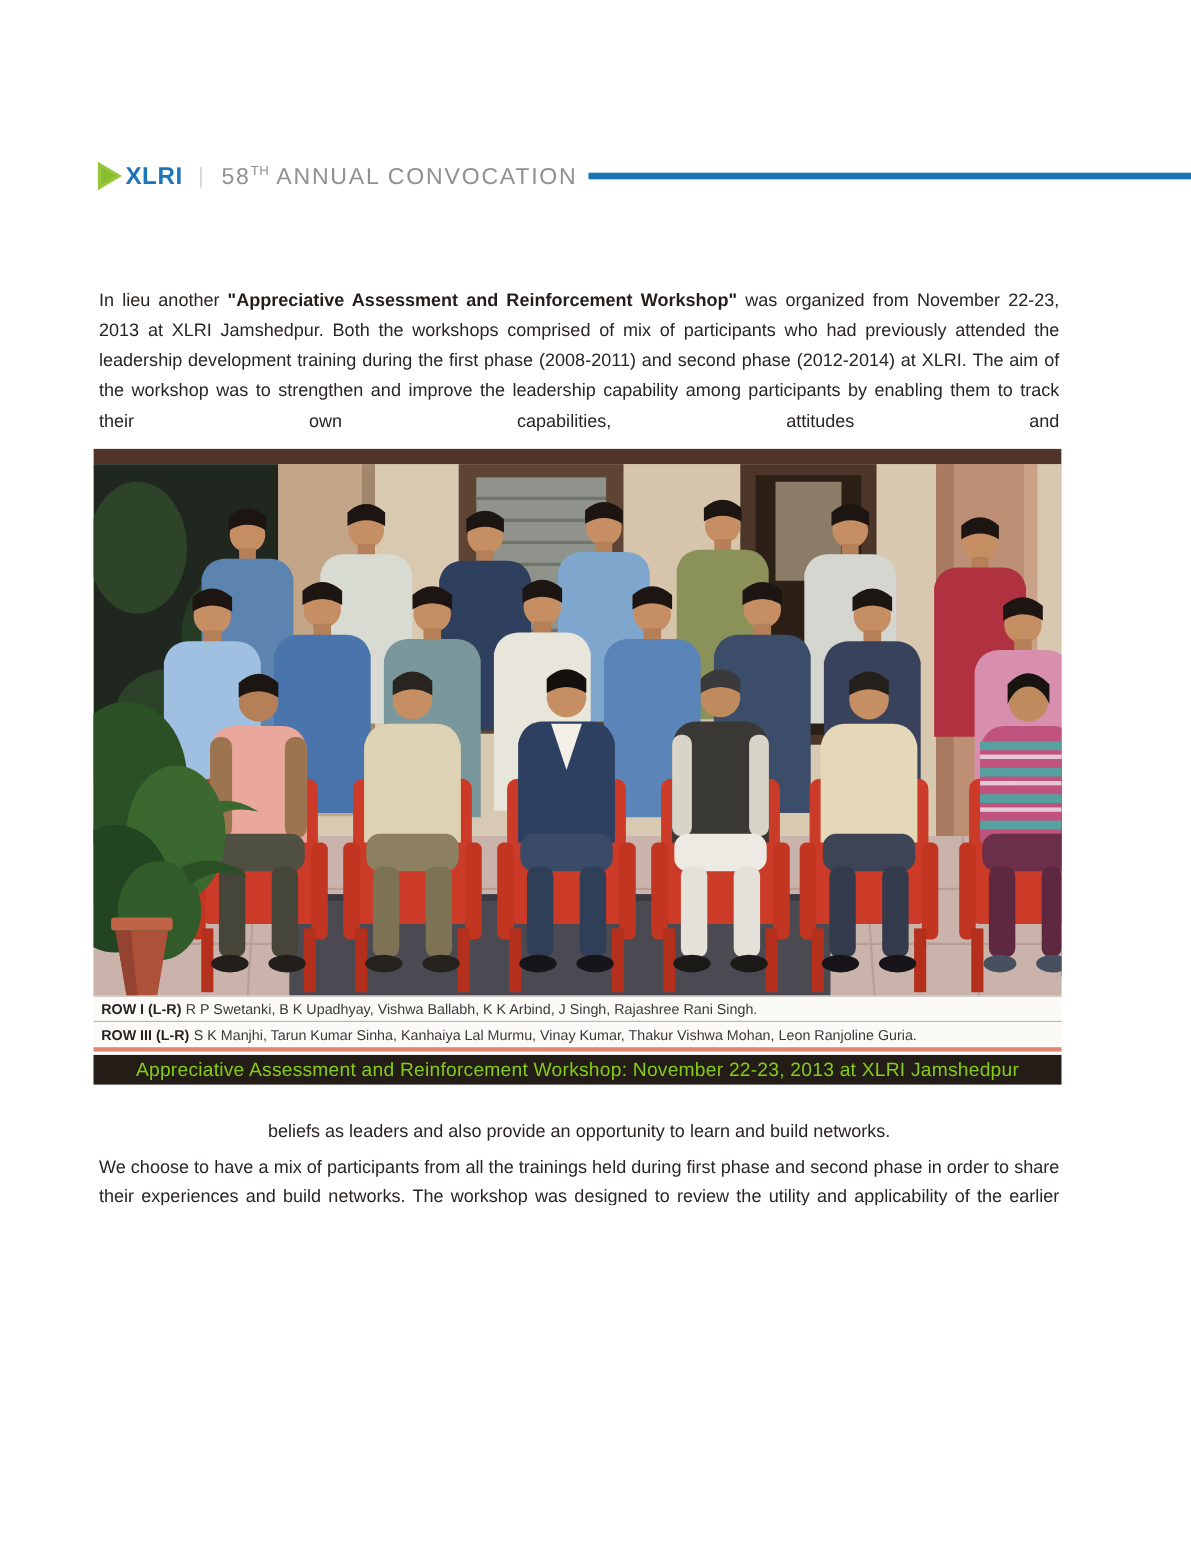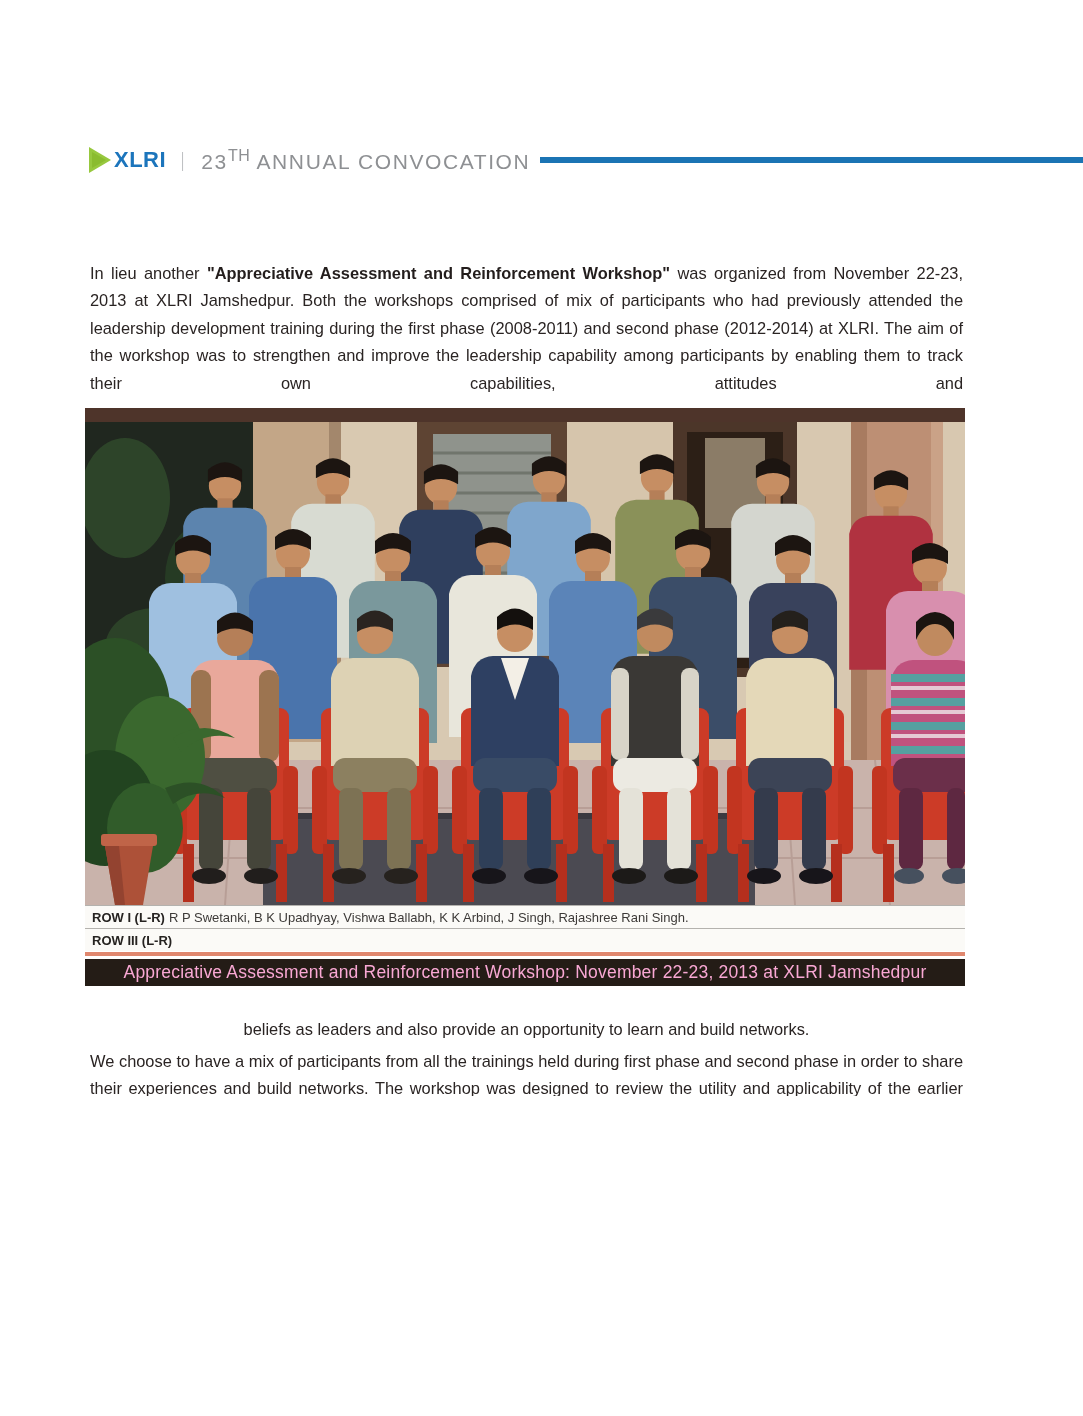--- a/index.html
+++ b/index.html
@@ -6,58 +6,58 @@
   .page{
     position:relative;width:1083px;height:1096px;background:#ffffff;
     font-family:"Liberation Sans","DejaVu Sans",sans-serif;color:#2a2423;overflow:hidden;
   }
   
   .hdr{position:absolute;top:144px;left:88px;right:0;height:32px;display:flex;align-items:center;}
   .hdr .tri{width:24px;height:28px;flex:0 0 auto;}
   .hdr .brand{font-size:22px;font-weight:bold;color:#1c75bc;letter-spacing:.5px;margin-left:2px;}
   .hdr .sep{color:#bcbec0;font-size:20px;font-weight:300;margin:0 16px 0 14px;transform:scaleX(.6);}
   .hdr .conv{font-size:21px;color:#8e9093;letter-spacing:1.6px;white-space:nowrap;}
-  .hdr .conv sup{font-size:16px;letter-spacing:.5px;margin-top:45px;}
+  .hdr .conv sup{font-size:12px;letter-spacing:.5px;margin-top:45px;}
   .hdr .rule{flex:1 1 auto;height:6px;background:#1b74b4;margin-left:10px;}
   
   .para{position:absolute;left:90px;width:873px;font-size:16.4px;line-height:27.4px;
         text-align:justify;color:#2a2423;margin:0;}
   .p1{top:260px;text-align-last:justify;}
   .p2{top:1016px;text-align:center;}
   .p3{top:1048px;}
   .para b{font-weight:bold;color:#231d1c;}
   
   .fig{position:absolute;top:408px;left:85px;width:880px;}
   .photo{display:block;width:880px;height:497px;background:#d8c9b2;}
   .cap-row{height:22px;background:#fbfaf7;border-top:1px solid #b4b2ae;
            display:flex;align-items:center;padding-left:7px;
            font-family:"Liberation Sans",sans-serif;font-size:13px;color:#3d3a38;white-space:nowrap;overflow:hidden;}
   .cap-row:last-of-type{border-bottom:1px solid #b4b2ae;}
   .cap-row .lbl{font-weight:bold;color:#262321;margin-right:4px;}
   .salmon{height:4px;background:#e0876e;margin-top:1px;}
-  .capbar{margin-top:3px;height:27px;background:#241c16;color:#f9a8d4;
+  .capbar{margin-top:3px;height:27px;background:#241c16;color:#84cc16;
           display:flex;align-items:center;justify-content:center;
           font-size:17.5px;letter-spacing:.2px;}
   
   .pagenum{position:absolute;top:1326px;left:88px;border:1.5px solid #2878b8;color:#2878b8;
            font-size:14.5px;padding:2px 0;line-height:17px;background:#fff;}
 </style>
 </head>
 <body>
 
 <div class="page">
 
   <div class="hdr">
     <svg class="tri" viewBox="0 0 24 28">
       <polygon points="1,1 23,14 1,27" fill="#97c83e"></polygon>
       <polygon points="4,6 18,14 4,22" fill="#8abc2f"></polygon>
     </svg>
     <span class="brand">XLRI</span>
     <span class="sep">|</span>
-    <span class="conv"><span>23</span><sup>TH</sup><span> ANNUAL CONVOCATION</span></span>
+    <span class="conv"><span>58</span><sup>TH</sup><span> ANNUAL CONVOCATION</span></span>
     <span class="rule"></span>
   </div>
 
   <p class="para p1"><span>In lieu another </span><b>"Appreciative Assessment and Reinforcement Workshop"</b><span> was organized from November 22-23, 2013 at XLRI Jamshedpur. Both the workshops comprised of mix of participants who had previously attended the leadership development training during the first phase (2008-2011) and second phase (2012-2014) at XLRI. The aim of the workshop was to strengthen and improve the leadership capability among participants by enabling them to track their own capabilities, attitudes and</span></p>
 
   <figure class="fig" style="margin:0;">
     <svg class="photo" viewBox="0 0 880 497" aria-label="group photo">
       <defs>
         <g id="man">
           <circle cx="0" cy="0" r="17" fill="#c68e63"></circle>
@@ -281,20 +281,21 @@
       <path d="M20,438 L68,438 L58,497 L30,497 Z" fill="#ad5138"></path>
       <path d="M20,438 L34,438 L40,497 L30,497 Z" fill="#934330"></path>
     </svg>
 
     <div class="cap-row">
       <span class="lbl">ROW I (L-R)</span>
       <span>R P Swetanki, B K Upadhyay, Vishwa Ballabh, K K Arbind, J Singh, Rajashree Rani Singh.</span>
     </div>
     <div class="cap-row">
       <span class="lbl">ROW III (L-R)</span>
+      <span>S K Manjhi, Tarun Kumar Sinha, Kanhaiya Lal Murmu, Vinay Kumar, Thakur Vishwa Mohan, Leon Ranjoline Guria.</span>
     </div>
     <div class="salmon"></div>
     <figcaption class="capbar">Appreciative Assessment and Reinforcement Workshop: November 22-23, 2013 at XLRI Jamshedpur</figcaption>
   </figure>
 
   <p class="para p2">beliefs as leaders and also provide an opportunity to learn and build networks.</p>
   <p class="para p3">We choose to have a mix of participants from all the trainings held during first phase and second phase in order to share their experiences and build networks. The workshop was designed to review the utility and applicability of the earlier programs that the participants had attended, and to review what they had achieved in their work situations after they went back from the initial training. In total 35 health professionals attended both the workshops. These health professionals were representatives from State Health Society Bihar (SHSB) and National Rural Health Mission (NRHM) Jharkhand. The category of participants varied from Civil Surgeons (CS) to Additional Chief Medical Officers (ACMO) to Medical Officer Incharge (MOIC) to Medical Officers (MO) and District Programme Managers or Coordinators (DPM/DPC).</p>
 
   <div class="pagenum">122</div>
 

